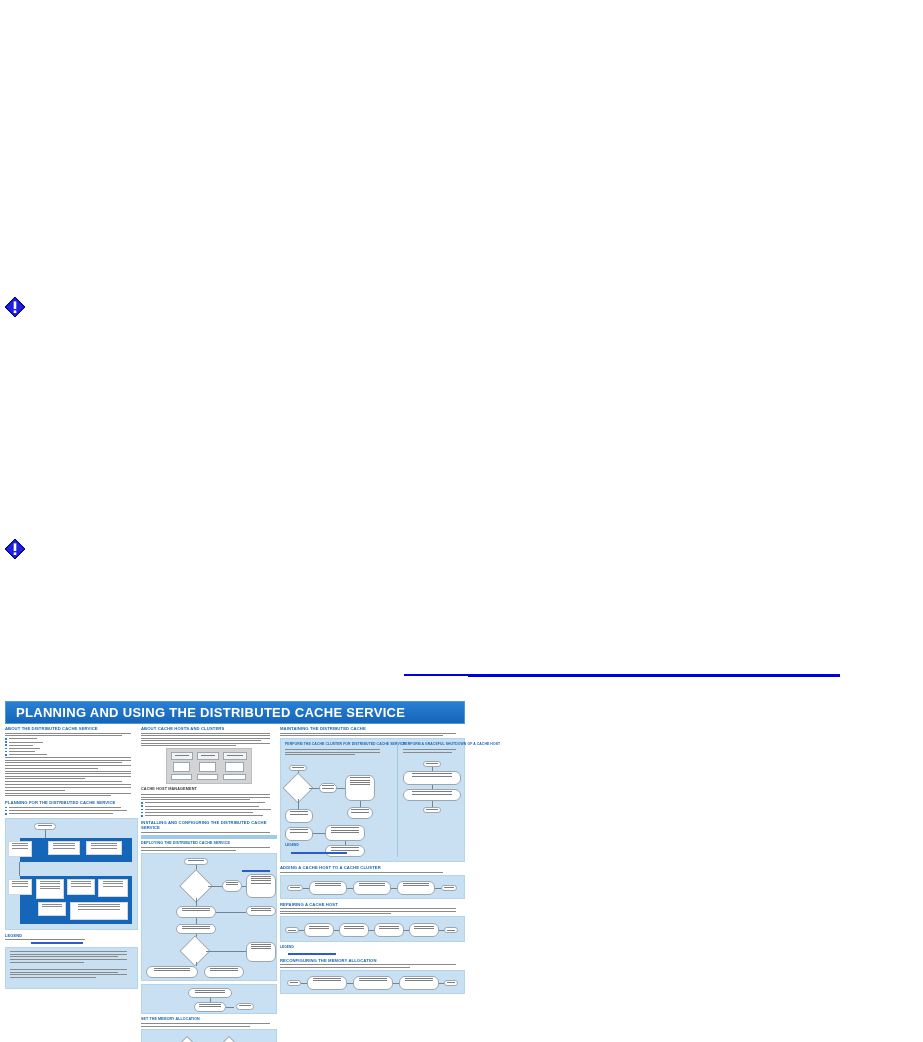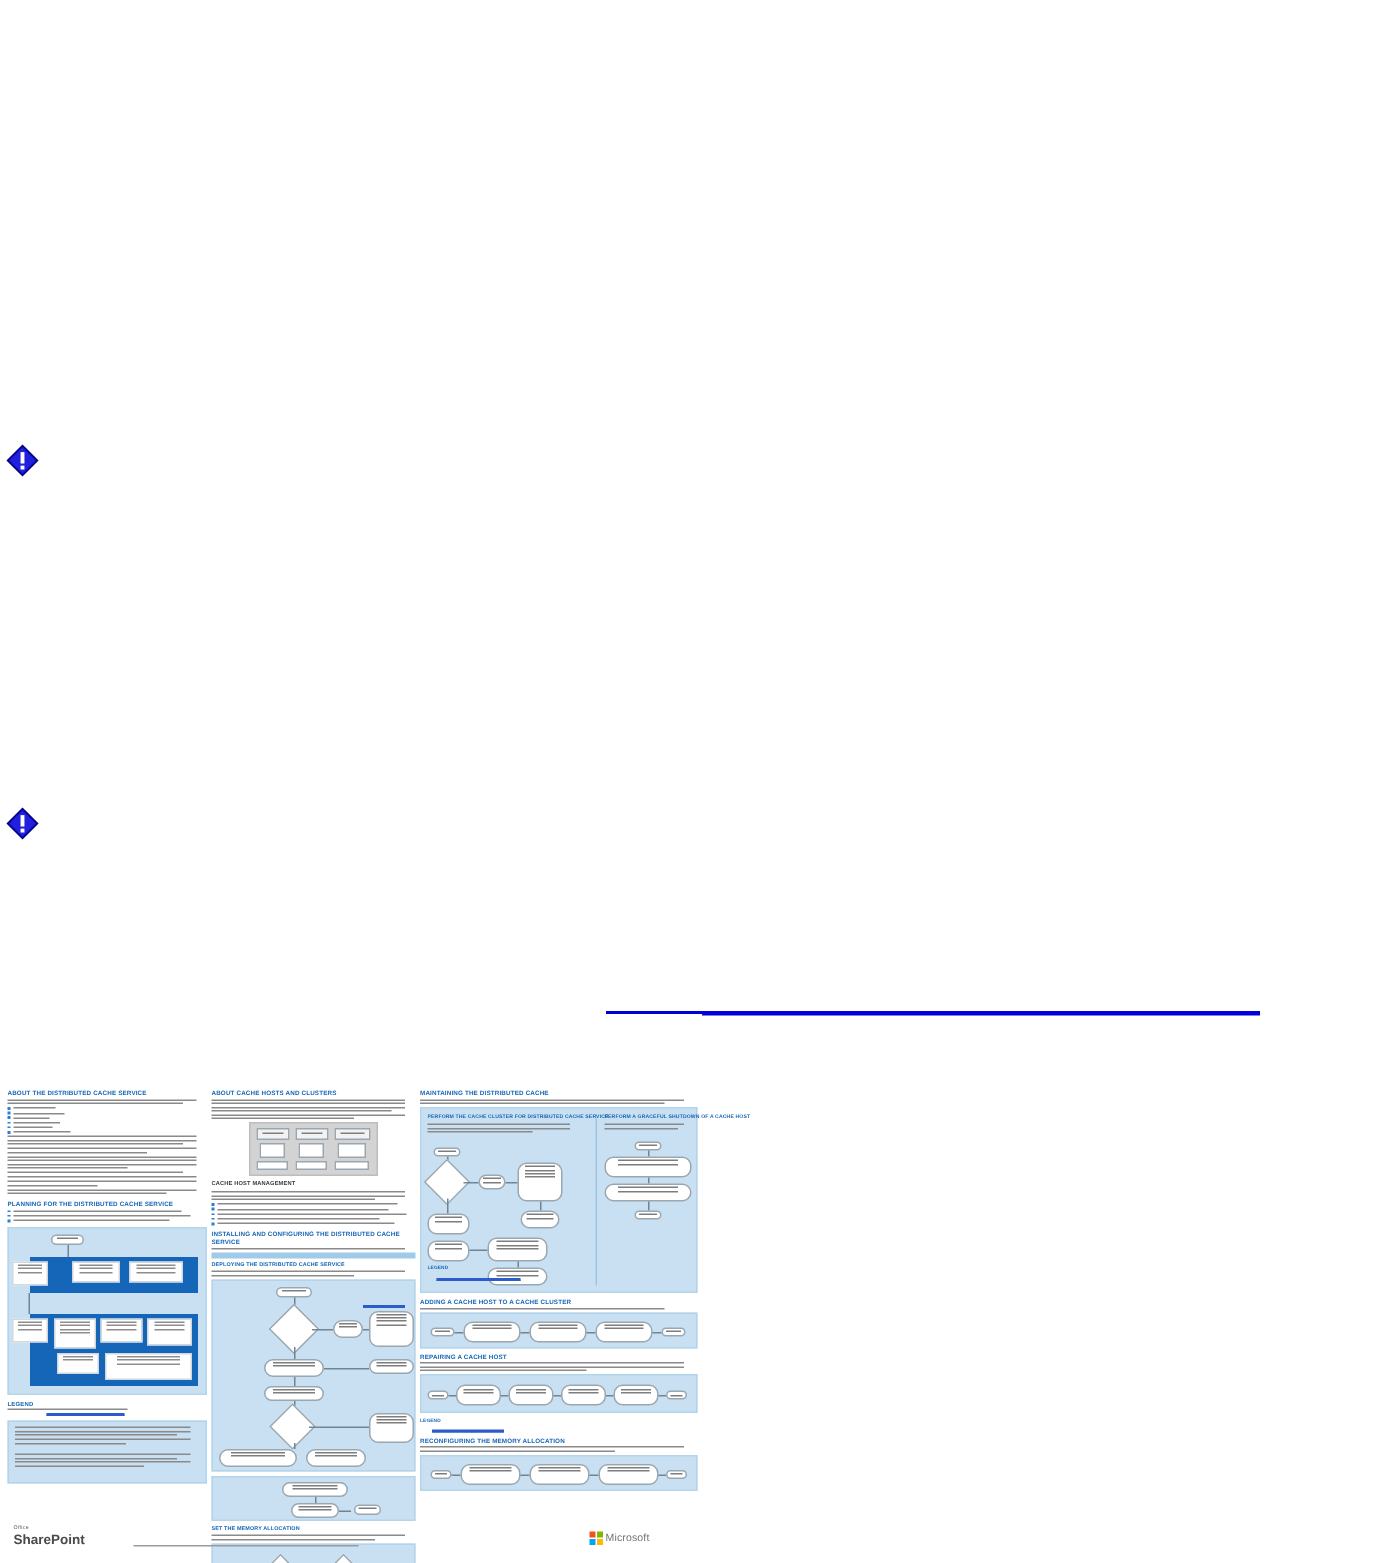--- a/index.html
+++ b/index.html
@@ -240,20 +240,23 @@
     <rect x="9.7" y="14.4" width="2.6" height="2.6" fill="#ffffff"></rect>
   </svg>
 </div>
 
 <div class="link-rule" style="left:404px; top:674px; width:436px;">
   <span class="sr-only"></span>
 </div>
 
 <div class="poster">
 
+  <div class="poster-banner">
+    <span class="poster-banner-title">PLANNING AND USING THE DISTRIBUTED CACHE SERVICE</span>
+  </div>
 
   <div class="poster-cols">
 
     <div class="pcol pcol-1">
 
       <div class="sect-head">ABOUT THE DISTRIBUTED CACHE SERVICE</div>
 
       <div class="txt">
         <div class="ln w95"></div>
           <div class="ln w88"></div>
@@ -737,31 +740,13 @@
             <div class="nl"></div>
           </div>
         <div class="conn h" style="left:158px; top:12px; width:5px;"></div>
         <div class="node pill" style="left:163px; top:9px; width:14px; height:6px;">
             <div class="nl"></div>
           </div>
       </div>
     </div>
   </div>
 
-  <div class="poster-foot">
-    <div class="sp-logo">
-      <span class="sp-office">Office</span>
-      <span class="sp-name">SharePoint</span>
-    </div>
-    <div class="foot-note">
-      <div class="ln" style="width:100%"></div>
-    </div>
-    <div class="ms-logo">
-      <span class="ms-squares">
-        <i></i>
-          <i></i>
-          <i></i>
-          <i></i>
-      </span>
-      <span class="ms-name">Microsoft</span>
-    </div>
-  </div>
 </div>
 
 </body></html>

